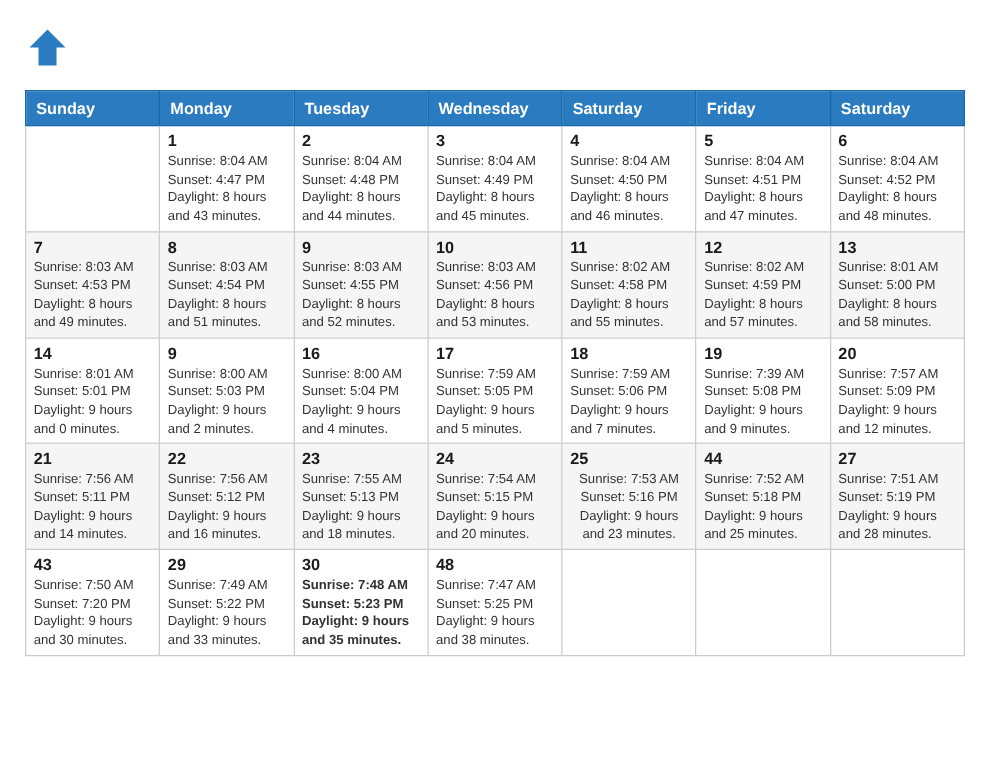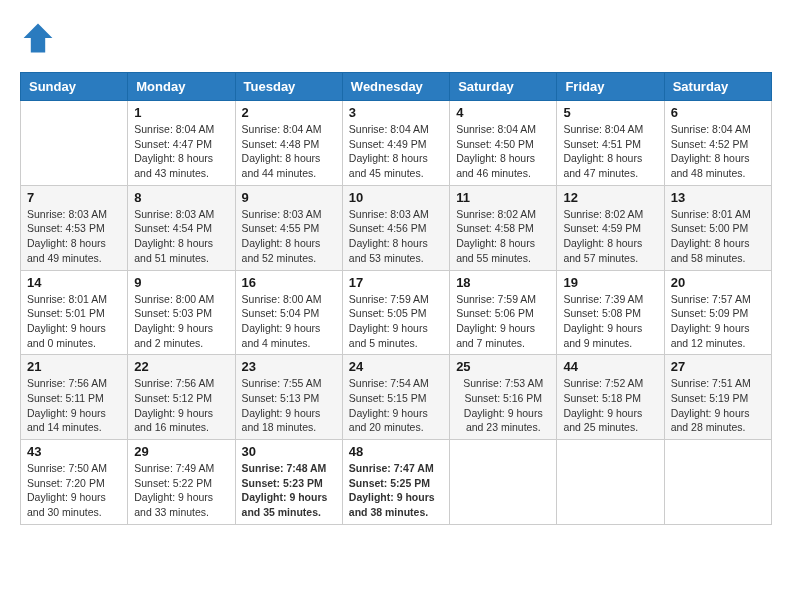--- a/index.html
+++ b/index.html
@@ -337,21 +337,21 @@
         </td>
         <td>
           <div class="day-number">30</div>
           <div class="day-info" style="white-space: pre-line; font-weight: bold;">Sunrise: 7:48 AM
 Sunset: 5:23 PM
 Daylight: 9 hours
 and 35 minutes.</div>
         </td>
         <td>
           <div class="day-number">48</div>
-          <div class="day-info" style="white-space: pre-line; font-weight: bold;">Sunrise: 7:47 AM
+          <div class="day-info" style="white-space: pre-line;">Sunrise: 7:47 AM
 Sunset: 5:25 PM
 Daylight: 9 hours
 and 38 minutes.</div>
         </td>
         <td class="empty-cell"></td>
         <td class="empty-cell"></td>
         <td class="empty-cell"></td>
       </tr>
     </tbody>
 </table>

